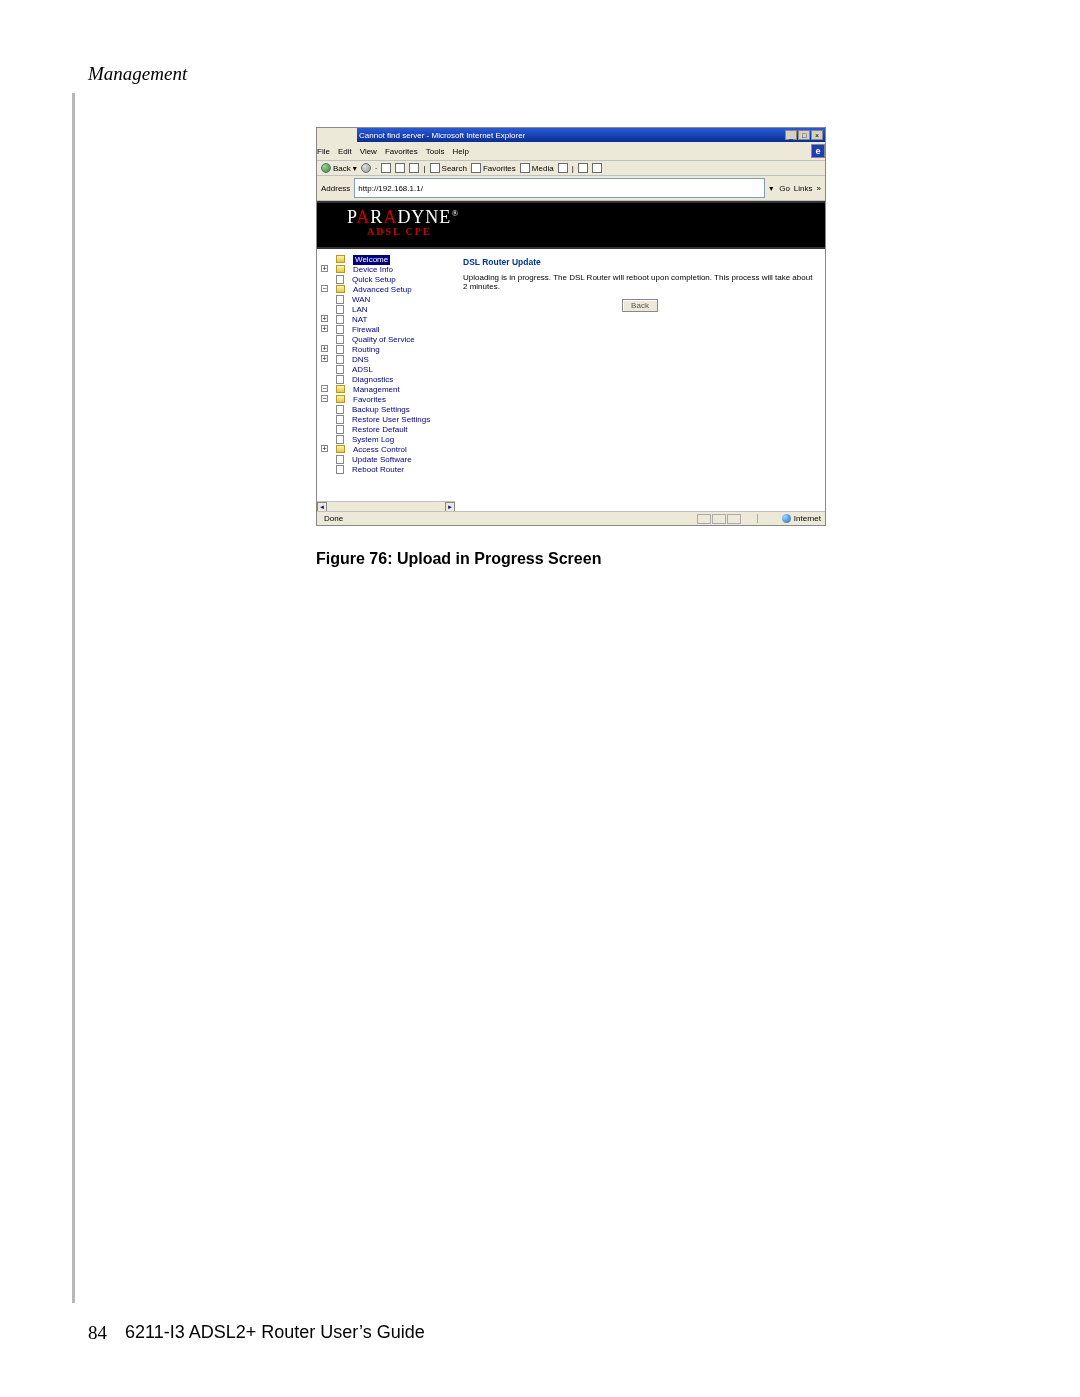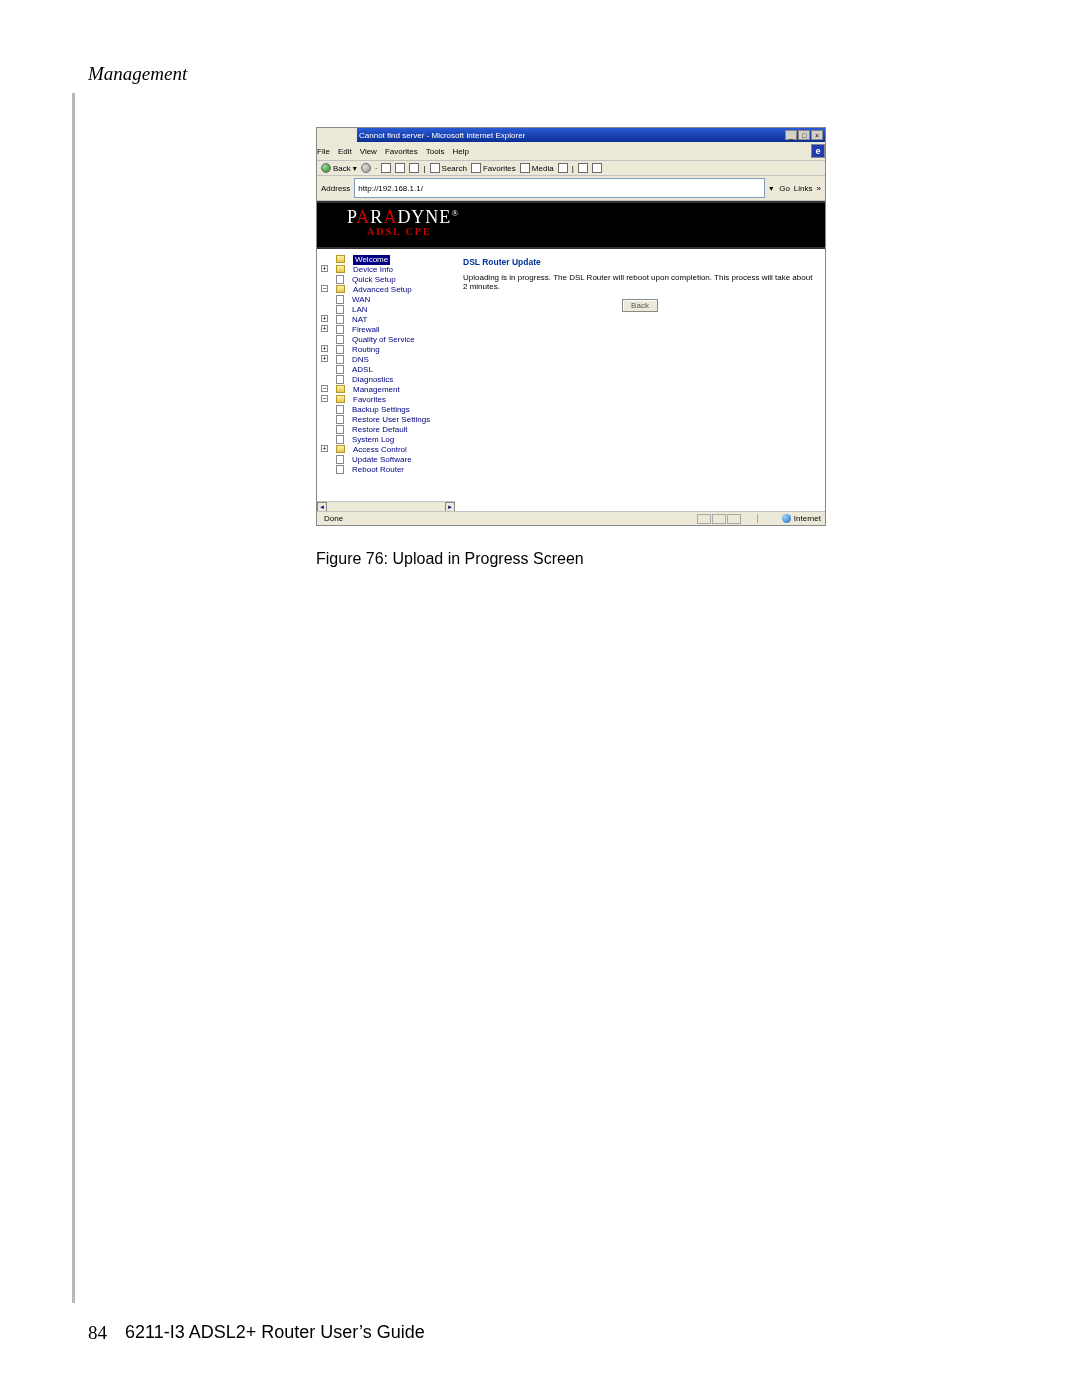--- a/index.html
+++ b/index.html
@@ -284,21 +284,21 @@
     border-left: 1px solid #aaa;
     min-width: 60px;
   }
   .ie-status .globe {
     width: 9px; height: 9px; border-radius:50%;
     background: radial-gradient(circle at 30% 30%, #9cd6ff, #1e6ab3);
   }
   .figure-caption {
     font-family: Arial, Helvetica, sans-serif;
     font-size: 16px;
-    font-weight: normal;
+    font-weight: bold;
     margin-left: 316px;
     margin-top: 24px;
   }
   .footer {
     position: absolute;
     bottom: 60px;
     left: 88px;
     font-size: 19px;
     display: flex;
     gap: 18px;

